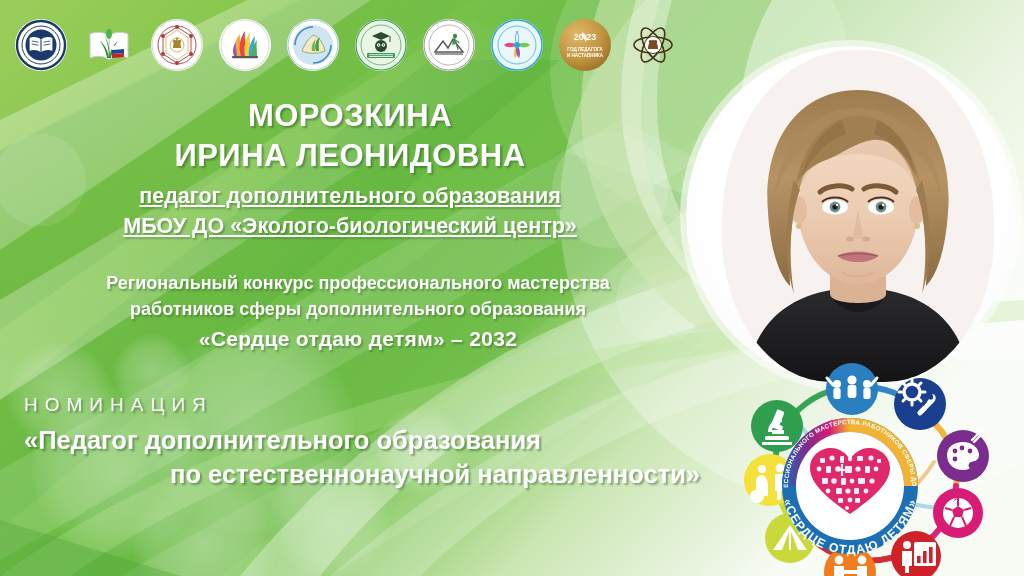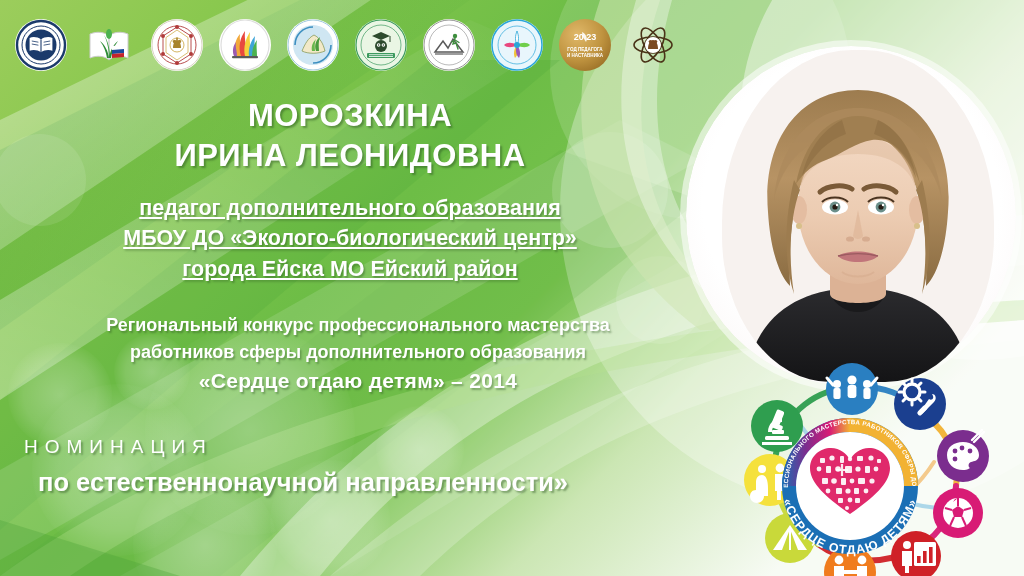--- a/index.html
+++ b/index.html
@@ -43,21 +43,21 @@
     width: 700px;
     z-index: 7;
     text-align: center;
     color: #ffffff;
   }
   .name-line {
     font-size: 31px; font-weight: bold;
     letter-spacing: 0.5px; line-height: 1.30;
     text-shadow: 2px 2px 2px rgba(40,80,30,0.45);
   }
-  #name-block { margin-bottom: 16px; }
+  #name-block { margin-bottom: 4px; }
   .pos-line {
     font-size: 21.5px; font-weight: bold;
     line-height: 1.42;
     text-shadow: 1.5px 1.5px 2px rgba(40,80,30,0.42);
     text-decoration: underline;
   }
   #position-block { margin-bottom: 28px; }
   .comp-line {
     font-size: 18px; font-weight: bold;
     line-height: 1.48;
@@ -72,21 +72,21 @@
     font-size: 19px; font-weight: normal;
     letter-spacing: 7px;
     text-shadow: 2px 2px 2px rgba(40,80,30,0.45);
     margin-bottom: 8px;
   }
   .nom-line {
     font-size: 25.5px; font-weight: bold;
     line-height: 1.32;
     text-shadow: 2px 2px 2px rgba(40,80,30,0.45);
   }
-  .nom-line.indent { padding-left: 14px; }
+  .nom-line.indent { padding-left: 14px; text-align: right; }
 
   
   #portrait-wrap {
     position: absolute;
     right: 8px; top: 46px;
     width: 330px; height: 340px;
     z-index: 5;
   }
   #portrait-ring {
     position: absolute; inset: 0;
@@ -343,31 +343,31 @@
   <div id="text-block">
 
     <div id="name-block">
       <div class="name-line">МОРОЗКИНА</div>
       <div class="name-line">ИРИНА ЛЕОНИДОВНА</div>
     </div>
 
     <div id="position-block">
       <div class="pos-line">педагог дополнительного  образования</div>
       <div class="pos-line">МБОУ ДО «Эколого-биологический  центр»</div>
-      <div class="pos-line">города Ейска МО Ейский район</div>
     </div>
 
     <div id="competition-block">
       <div class="comp-line">Региональный конкурс профессионального мастерства</div>
       <div class="comp-line">работников сферы дополнительного образования</div>
-      <div class="comp-line highlight">«Сердце отдаю детям» – 2014</div>
+      <div class="comp-line highlight">«Сердце отдаю детям» – 2032</div>
     </div>
 
     <div id="nomination-block">
       <div id="nomination-label">НОМИНАЦИЯ</div>
+      <div class="nom-line">«Педагог дополнительного  образования</div>
       <div class="nom-line indent">по естественнонаучной  направленности»</div>
     </div>
   </div>
 
   <div id="portrait-wrap">
     <div id="portrait-ring"></div>
     <div id="portrait-photo">
       <svg width="272" height="332" viewBox="0 0 272 332" aria-label="Фотография">
         <defs>
           <linearGradient id="gHair" x1="0" y1="0" x2="0" y2="1">

